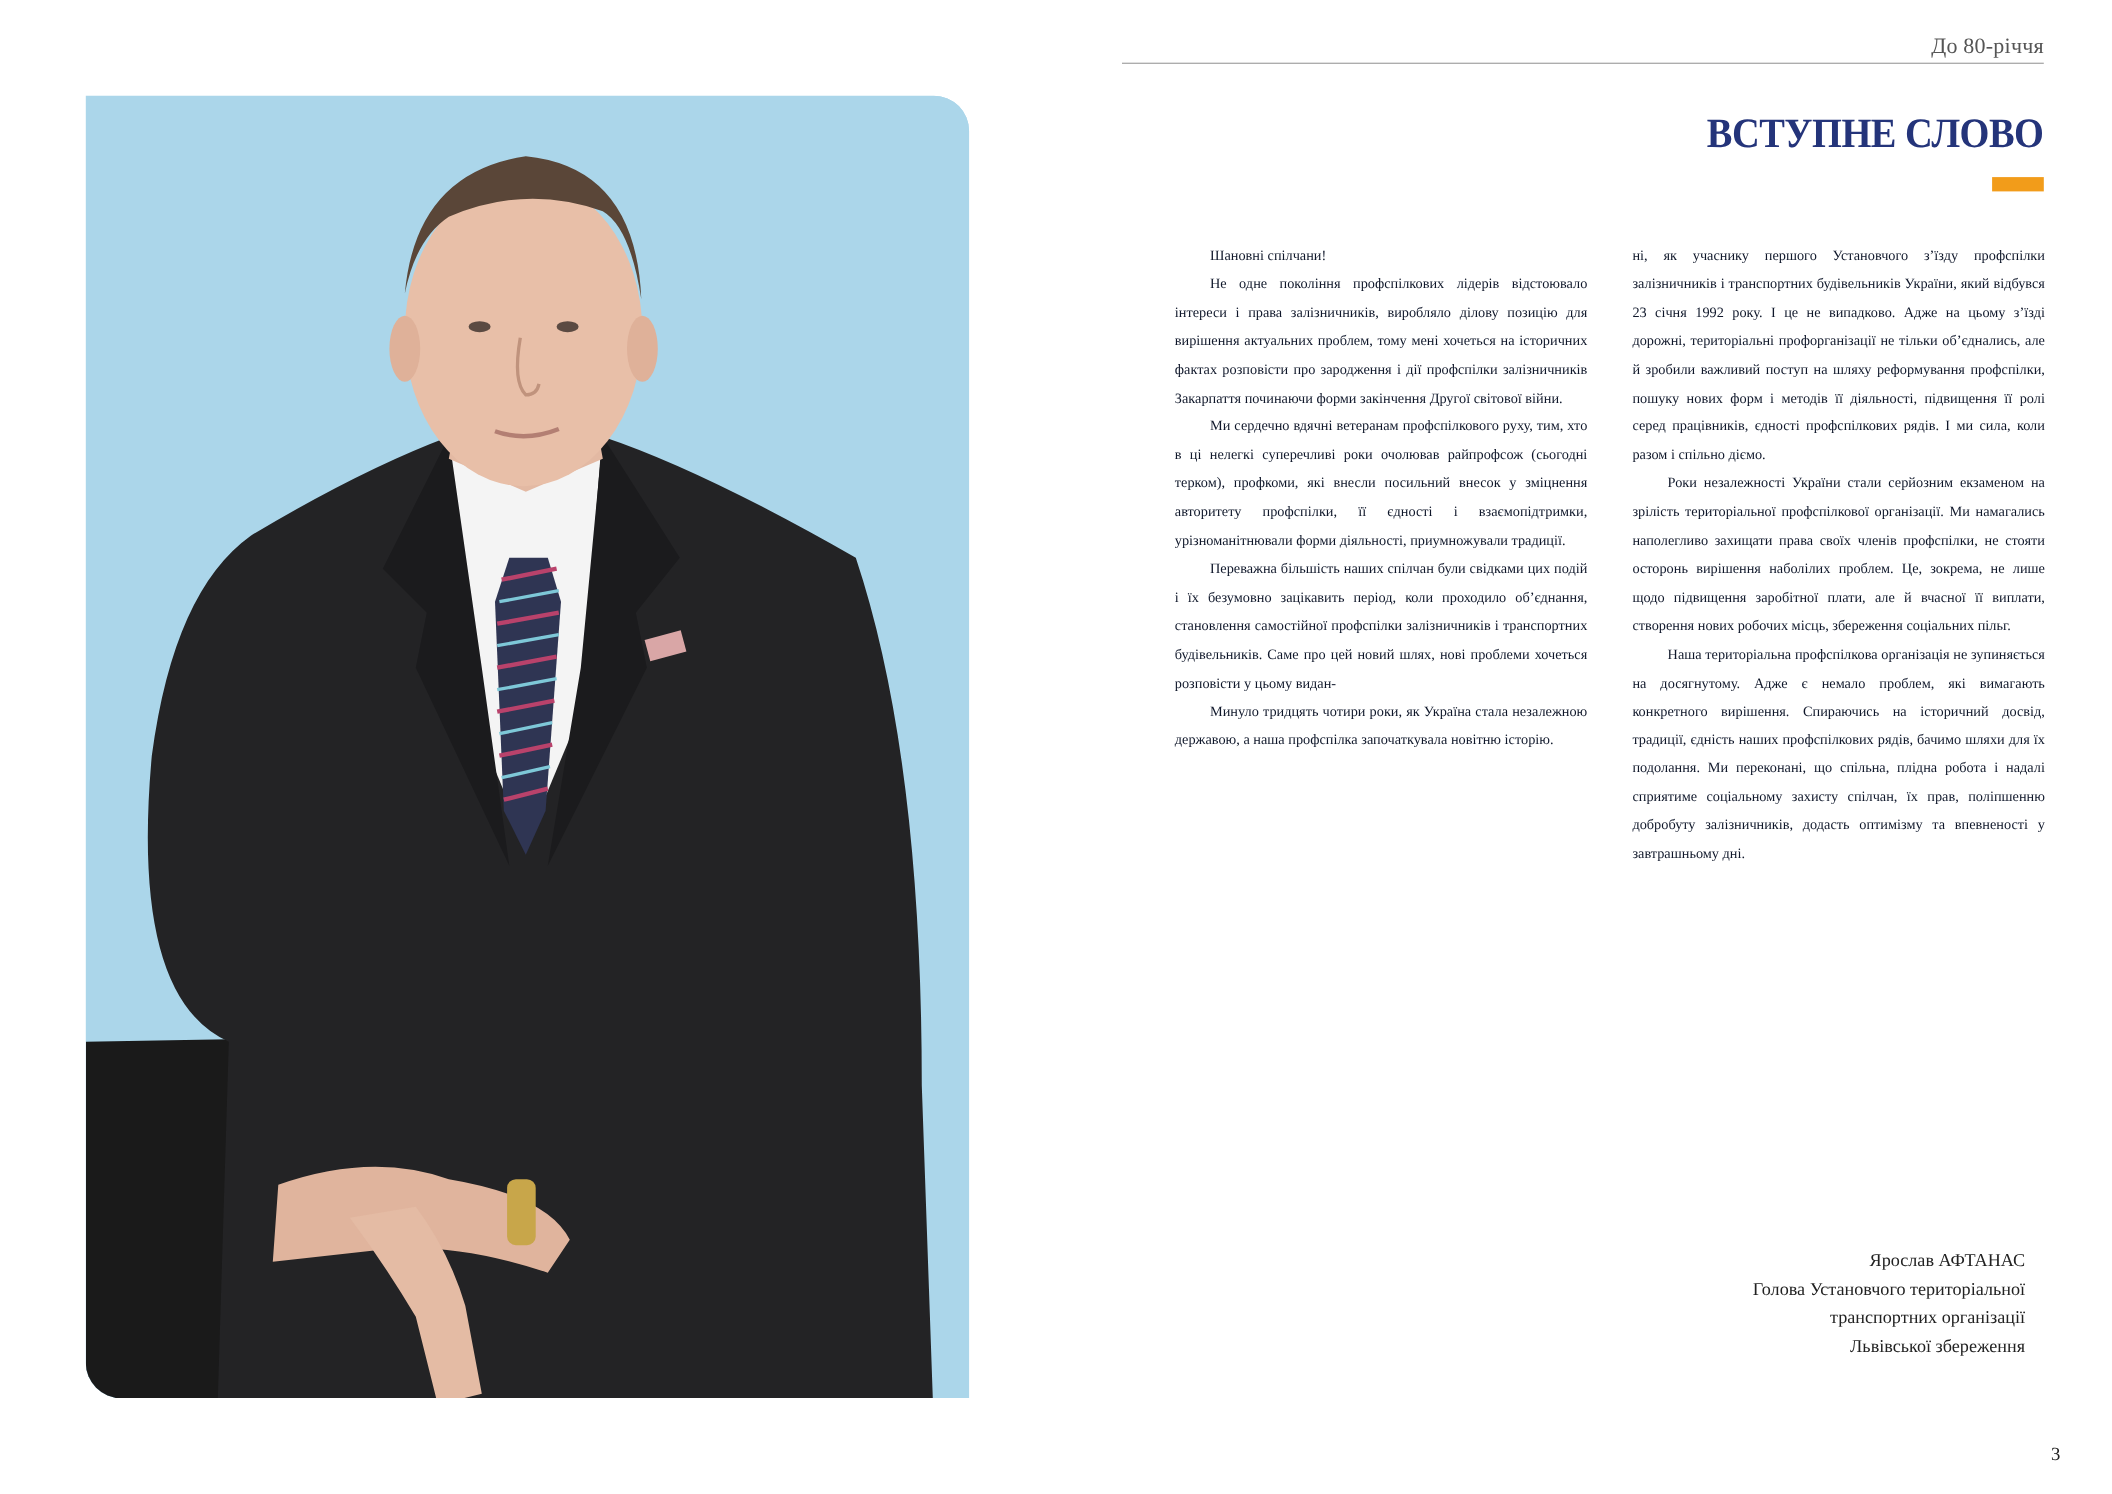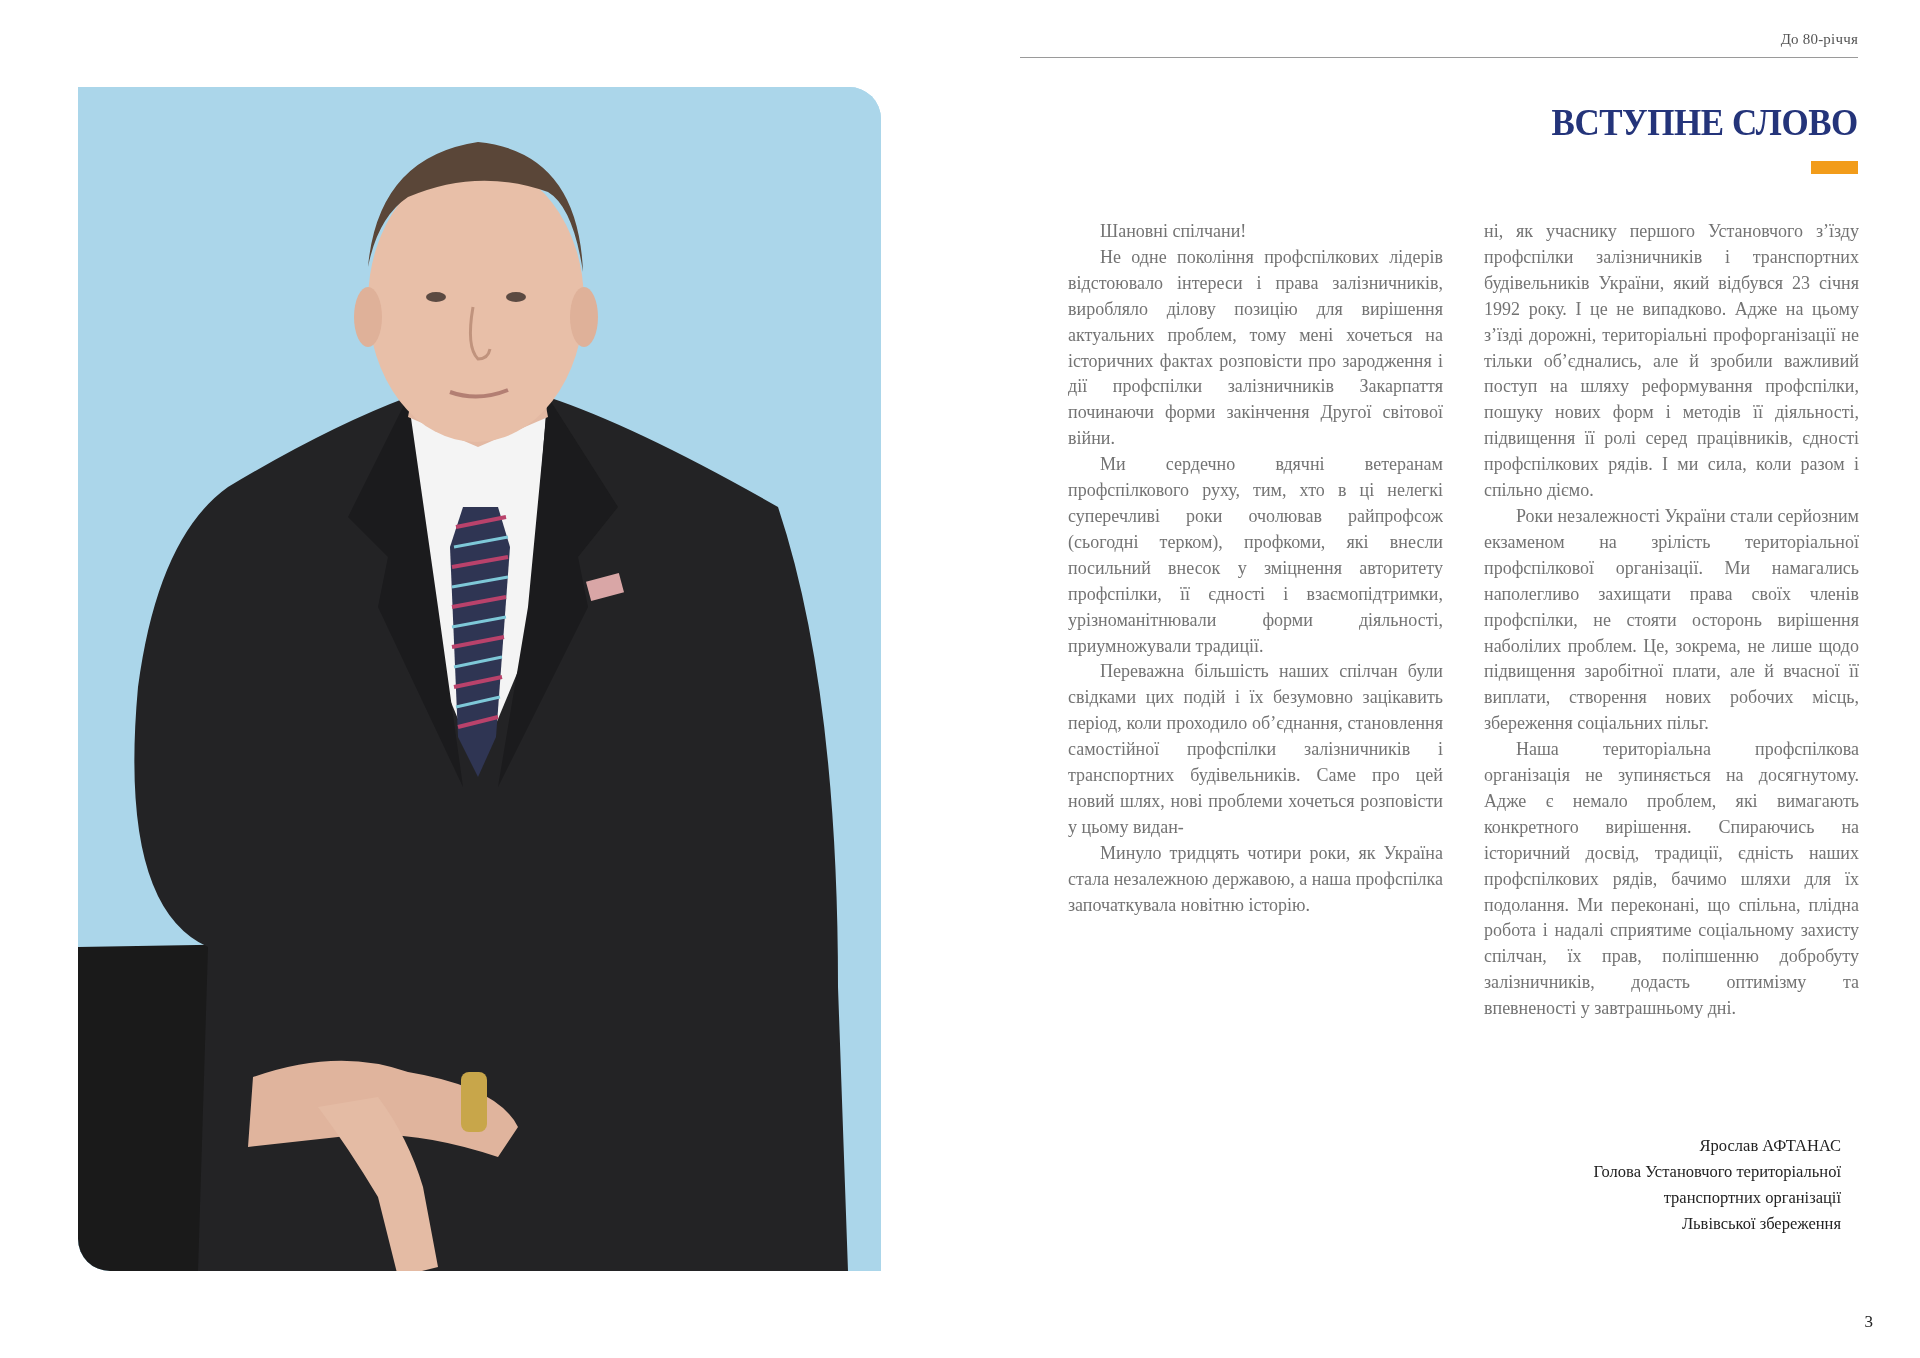--- a/index.html
+++ b/index.html
@@ -10,41 +10,41 @@
     color: #1e1e1e;
   }
   .photo {
     position: absolute; left: 78px; top: 87px; width: 803px; height: 1184px;
     border-top-right-radius: 32px; border-bottom-left-radius: 32px;
     overflow: hidden; background: #abd6ea;
   }
   .photo svg { display: block; width: 100%; height: 100%; }
   .running-head {
     position: absolute; right: 62px; top: 31px;
-    font-family: "Liberation Serif", serif; font-size: 15px; color: #555;
+    font-family: "Liberation Serif", serif; font-size: 20px; color: #555;
     letter-spacing: 0.2px;
   }
   .rule {
     position: absolute; left: 1020px; top: 57px; width: 838px; height: 0;
     border-top: 1.5px solid #9a9a9a;
   }
   .title {
     position: absolute; right: 62px; top: 100px;
     font-family: "Liberation Serif", serif; font-weight: bold;
     font-size: 38px; color: #24347a; letter-spacing: -0.5px;
     transform: scaleX(0.92); transform-origin: right center; white-space: nowrap;
   }
   .accent-bar {
     position: absolute; left: 1811px; top: 161px; width: 47px; height: 13px;
     background: #f29c1a;
   }
   .column {
     position: absolute; top: 219px; width: 375px;
-    font-family: "Liberation Serif", serif; font-size: 18px; line-height: 25.9px;
-    text-align: justify; hyphens: manual; color: #737373;
+    font-family: "Liberation Serif", serif; font-size: 13px; line-height: 25.9px;
+    text-align: justify; hyphens: manual; color: #0f172a;
   }
   .col-left { left: 1068px; }
   .col-right { left: 1468px; margin-left: 16px; }
   .column p { margin: 0; text-indent: 32px; }
   .column p.noindent { text-indent: 0; }
   .signature {
     position: absolute; right: 79px; top: 1133px; text-align: right;
     font-family: "Liberation Serif", serif; 
     font-size: 16.5px; line-height: 26px; color: #222;
   }

